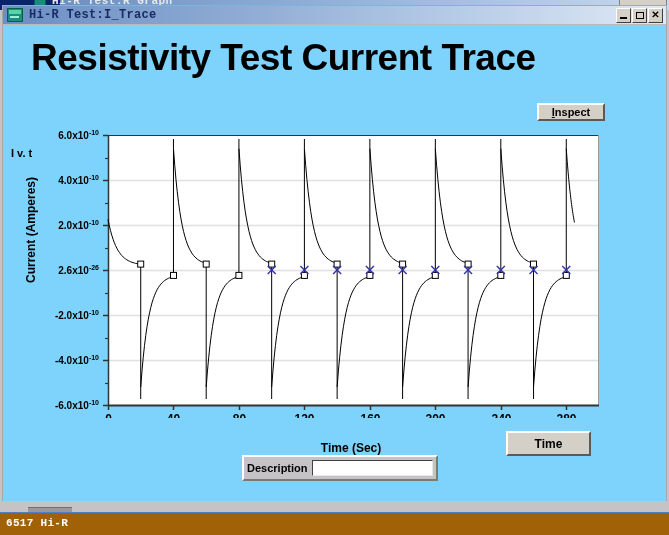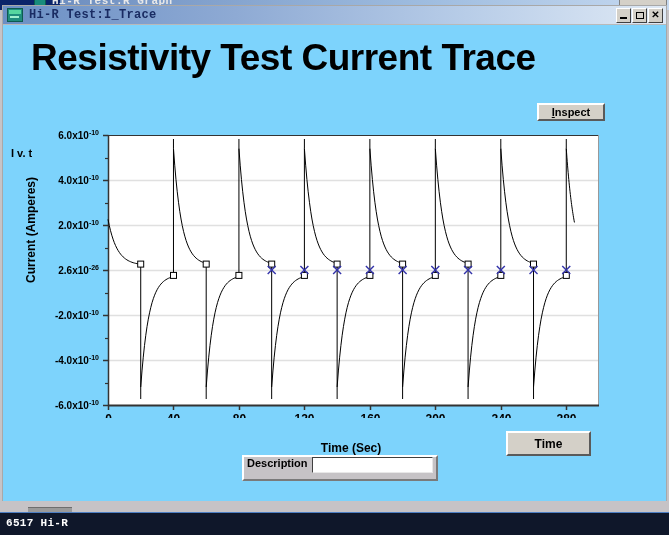--- a/index.html
+++ b/index.html
@@ -209,21 +209,21 @@
   .desc-panel {
     position: absolute;
     left: 239px; top: 430px;
     width: 196px; height: 26px;
     background: #c6c3c6;
     border-top: 2px solid #ffffff;
     border-left: 2px solid #ffffff;
     border-right: 2px solid #7a7a7a;
     border-bottom: 2px solid #7a7a7a;
     display: flex;
-    align-items: flex-start;
+    align-items: center;
     padding: 0 3px;
   }
   .desc-label {
     font-size: 11px;
     font-weight: bold;
     color: #000;
     padding-right: 4px;
     white-space: nowrap;
   }
   .desc-input {
@@ -256,21 +256,21 @@
     font-family: "Liberation Sans", sans-serif;
     cursor: default;
     padding: 0;
   }
 
   
   .taskbar {
     position: absolute;
     left: 0; bottom: 0;
     width: 669px; height: 23px;
-    background: #0f172a;
+    background: #a16207;
     border-top: 1px solid #4d7fc4;
   }
   .taskbar-item {
     position: absolute;
     left: 6px; top: 4px;
     font-family: "Liberation Mono", monospace;
     font-size: 11px;
     font-weight: bold;
     color: #ffffff;
     letter-spacing: 0.3px;

